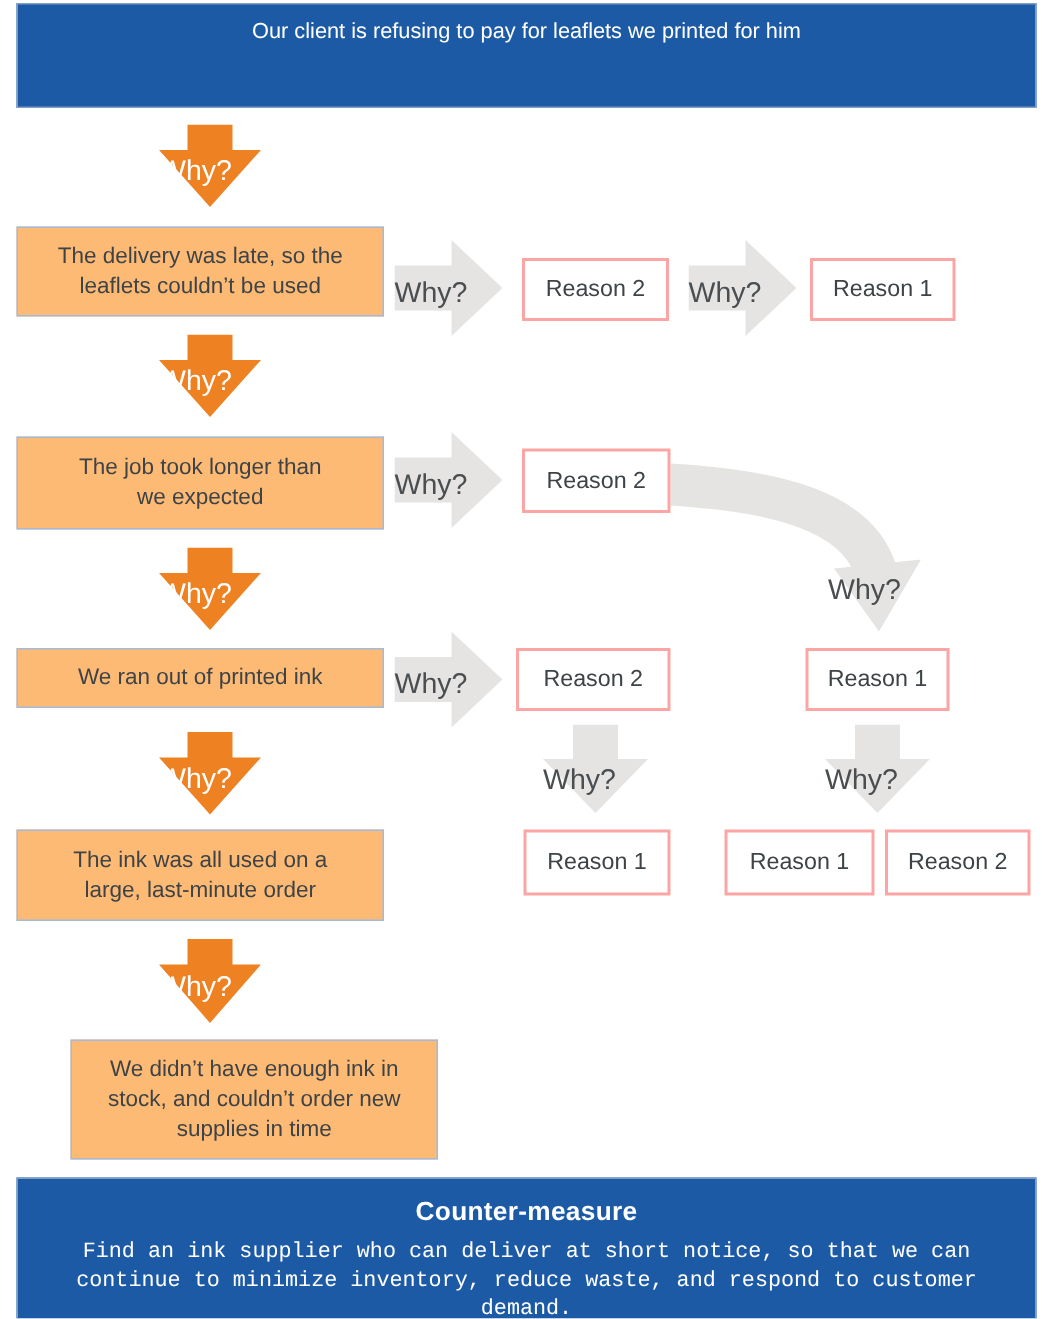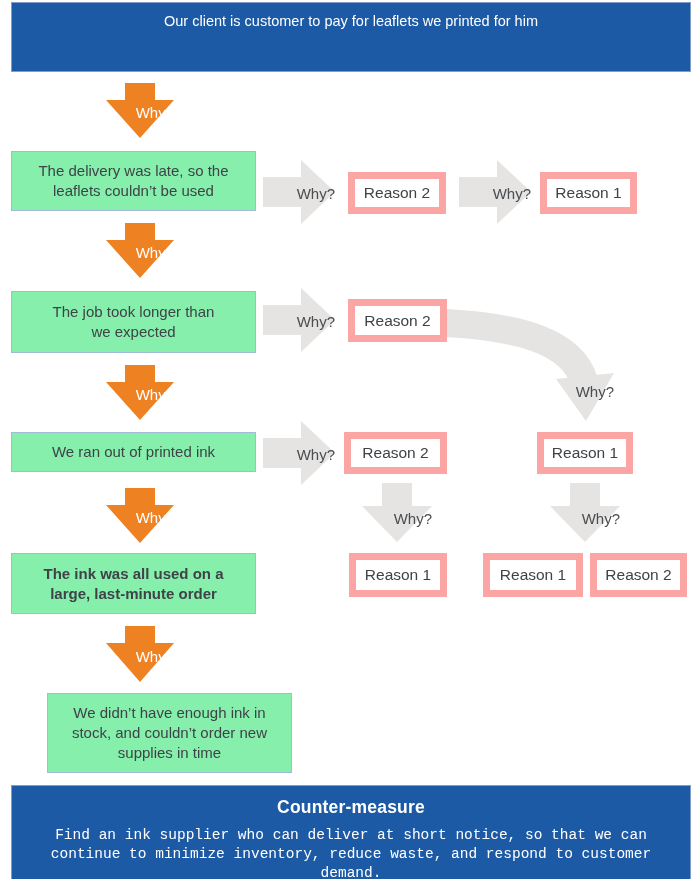--- a/index.html
+++ b/index.html
@@ -31,66 +31,66 @@
   .banner-sub {
     font-size: 14.5px;
     line-height: 19px;
     margin: 0 auto;
   }
 
   
   .cause-box {
     left: 11px;
     width: 245px;
-    background: #86efac;
+    background: #fdba74;
     border: 1px solid #a3bbda;
     color: #3e4347;
     font-size: 15px;
     line-height: 20px;
     display: flex;
     align-items: center;
     justify-content: center;
     text-align: center;
   }
   .cause-box span { display: inline-block; }
 
   
   .reason-box {
     background: #ffffff;
-    border: 7px solid #fca5a5;
+    border: 2px solid #fca5a5;
     color: #3e4347;
     font-size: 15.5px;
     display: flex;
     align-items: center;
     justify-content: center;
     text-align: center;
   }
 
   
   .arrow { display: block; }
   .arrow svg { display: block; position: absolute; left: 0; top: 0; }
   .why-label {
     position: absolute;
     width: 100%;
-    text-align: right;
-    font-size: 15px;
+    text-align: left;
+    font-size: 19px;
   }
   .why-white { color: #ffffff; }
   .why-dark { color: #4a4e51; }
   .orange-fill { fill: #ee8122; }
   .gray-fill { fill: #e5e4e2; }
   .gray-stroke { stroke: #e5e4e2; }
 </style>
 </head>
 <body>
 
 <div class="canvas">
 
   <div class="abs banner" style="top:2px; height:70px;">
-    <div class="banner-sub" style="margin-top:9px;">Our client is customer to pay for leaflets we printed for him</div>
+    <div class="banner-sub" style="margin-top:9px;">Our client is refusing to pay for leaflets we printed for him</div>
   </div>
 
   <div class="abs arrow" style="left:106px; top:83px; width:68px; height:55px;">
     <svg width="68" height="55" viewBox="0 0 68 55">
       <polygon class="orange-fill" points="19,0 49,0 49,17 68,17 34,55 0,17 19,17"></polygon>
     </svg>
     <span class="why-label why-white" style="top:21px;">Why?</span>
   </div>
 
   <div class="abs arrow" style="left:263px; top:160px; width:72px; height:64px;">
@@ -190,21 +190,21 @@
   </div>
 
   <div class="abs arrow" style="left:106px; top:488px; width:68px; height:55px;">
     <svg width="68" height="55" viewBox="0 0 68 55">
       <polygon class="orange-fill" points="19,0 49,0 49,17 68,17 34,55 0,17 19,17"></polygon>
     </svg>
     <span class="why-label why-white" style="top:21px;">Why?</span>
   </div>
 
   <div class="abs cause-box" style="top:553px; height:61px;">
-    <span style="max-width:200px;font-weight:bold;">The ink was all used on a large, last-minute order</span>
+    <span style="max-width:200px;">The ink was all used on a large, last-minute order</span>
   </div>
 
   <div class="abs reason-box" style="left:349px; top:553px; width:98px; height:44px;">
     <span>Reason 1</span>
   </div>
 
   <div class="abs reason-box" style="left:483px; top:553px; width:100px; height:44px;">
     <span>Reason 1</span>
   </div>
 

